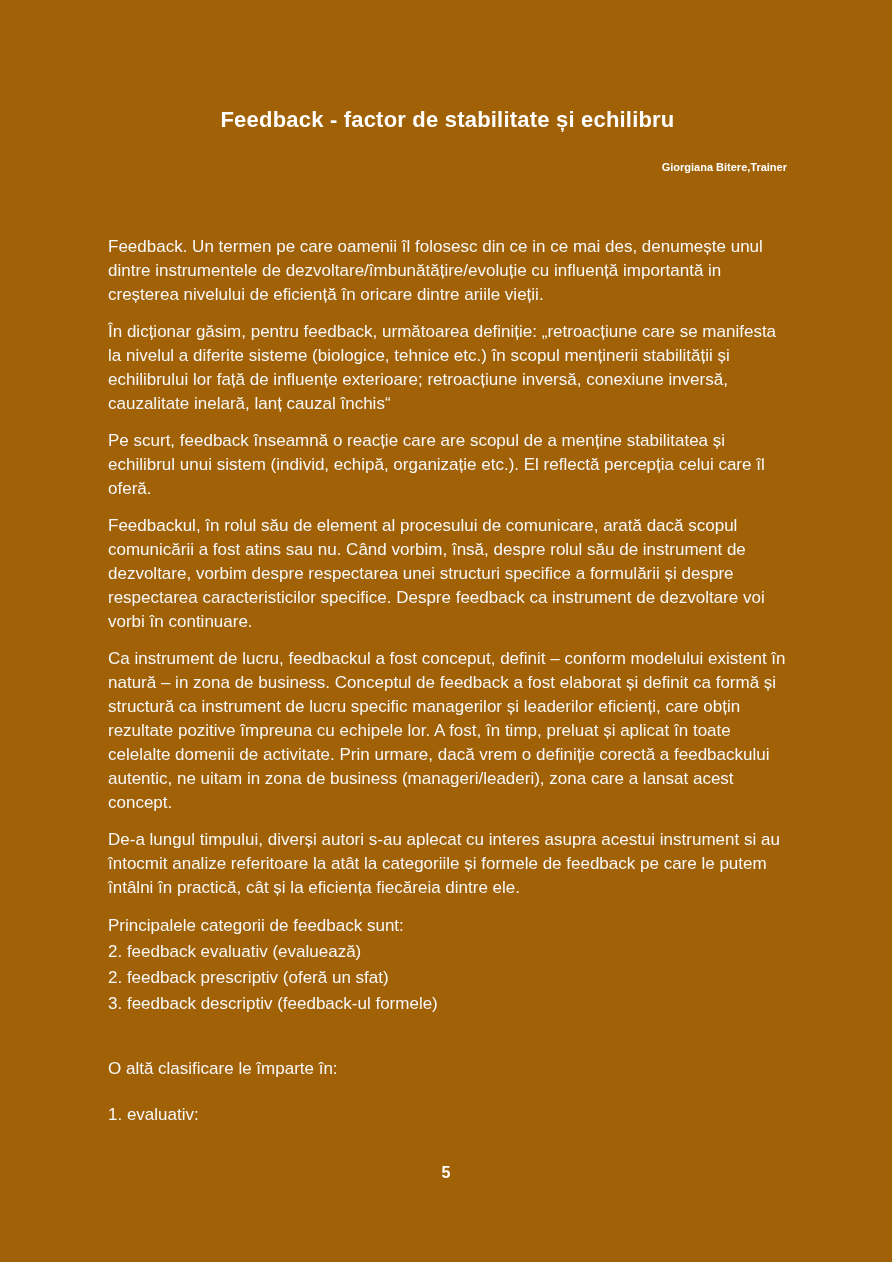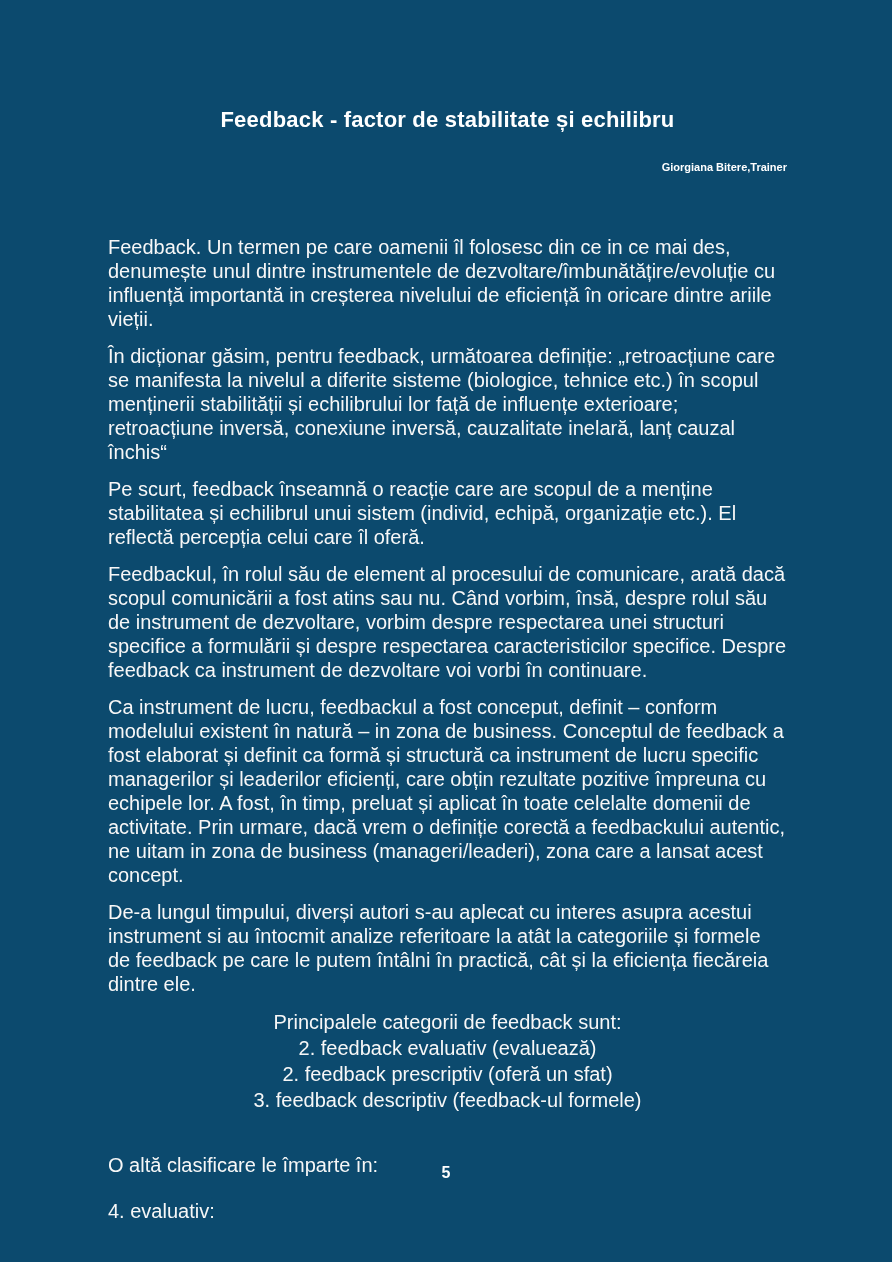--- a/index.html
+++ b/index.html
@@ -5,21 +5,21 @@
   * { margin: 0; padding: 0; box-sizing: border-box; }
   html, body {
     width: 892px;
     background: #212121;
     font-family: "Liberation Sans", sans-serif;
   }
   .page {
     position: relative;
     width: 892px;
     height: 1262px;
-    background: #0c4a6e;
+    background: #a16207;
     color: #f5f5f5;
     padding: 0 105px 8px 108px;
     overflow: hidden;
   }
   .title {
     padding-top: 106px;
     text-align: center;
     font-size: 22px;
     font-weight: bold;
     line-height: 28px;
@@ -29,26 +29,26 @@
   .byline {
     margin-top: 21px;
     text-align: right;
     font-weight: bold;
     font-size: 11px;
     line-height: 25px;
     color: #ffffff;
   }
   .doc-body {
     margin-top: 55px;
-    font-size: 20px;
+    font-size: 17px;
     line-height: 24px;
     color: #f7f7f7;
   }
   .doc-body p { margin: 0 0 13px 0; }
-  .list-block { margin-top: 0; text-align: center; }
+  .list-block { margin-top: 0; }
   .list-line { line-height: 26px; }
   .bold { font-weight: normal; }
   .classification-intro { margin-top: 40px !important; }
   .classification-item { margin-top: 22px !important; }
   .footer {
     position: absolute;
     top: 1164px;
     left: 0;
     width: 892px;
     text-align: center;
@@ -86,19 +86,19 @@
       <div class="list-line">Principalele categorii de feedback sunt:</div>
       <div class="list-line">2. feedback evaluativ (evaluează)</div>
       <div class="list-line">2. feedback prescriptiv (oferă un sfat)</div>
       <div class="list-line">
         <span>3. </span><span class="bold">feedback descriptiv</span><span> (feedback-ul formele)</span>
       </div>
     </div>
 
     <p class="classification-intro">O altă clasificare le împarte în:</p>
 
-    <p class="classification-item">4. evaluativ:</p>
+    <p class="classification-item">1. evaluativ:</p>
 
   </div>
 
   <div class="footer">5</div>
 
 </div>
 
 </body></html>

